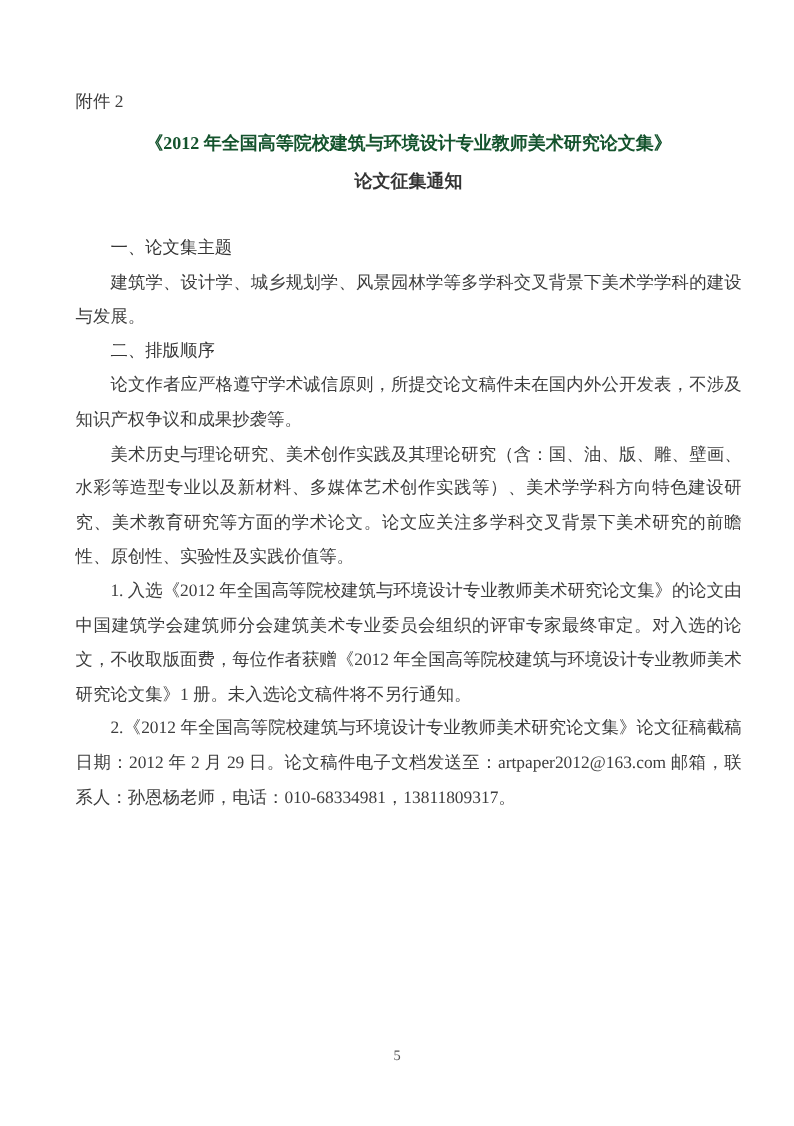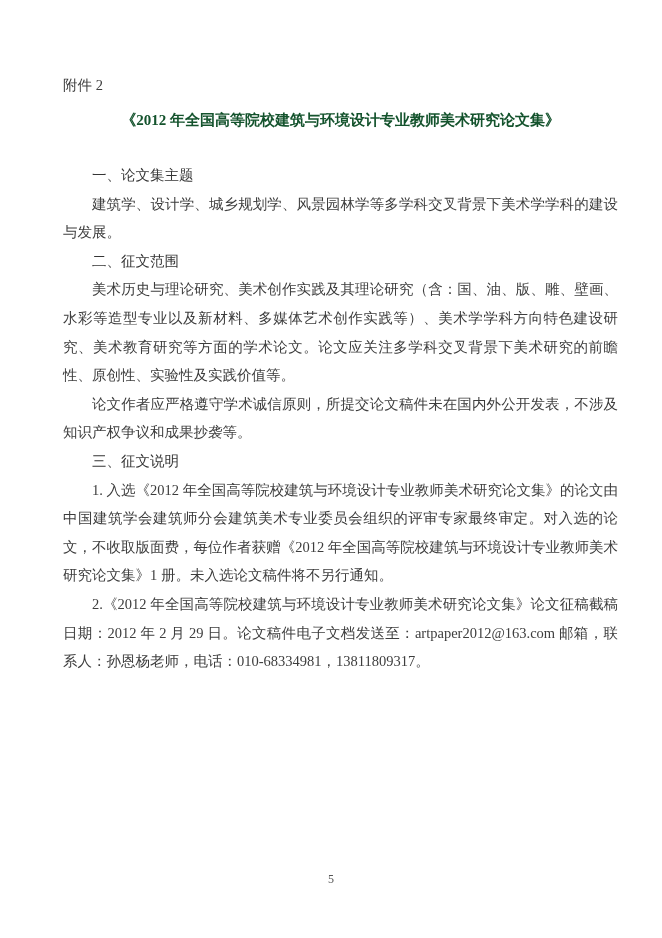--- a/index.html
+++ b/index.html
@@ -66,31 +66,31 @@
 </style>
 </head>
 <body>
 
 <div class="page">
 
   <p class="attachment">附件 2</p>
 
   <h1 class="doc-title">《2012 年全国高等院校建筑与环境设计专业教师美术研究论文集》</h1>
 
+  <h2 class="doc-subtitle">论文征集通知</h2>
 
   <div class="body">
 
     <p class="heading">一、论文集主题</p>
     <p>建筑学、设计学、城乡规划学、风景园林学等多学科交叉背景下美术学学科的建设与发展。</p>
 
-    <p class="heading">二、征文范围</p>
+    <p class="heading">二、排版顺序</p>
+    <p>论文作者应严格遵守学术诚信原则，所提交论文稿件未在国内外公开发表，不涉及知识产权争议和成果抄袭等。</p>
     <p>美术历史与理论研究、美术创作实践及其理论研究（含：国、油、版、雕、壁画、水彩等造型专业以及新材料、多媒体艺术创作实践等）、美术学学科方向特色建设研究、美术教育研究等方面的学术论文。论文应关注多学科交叉背景下美术研究的前瞻性、原创性、实验性及实践价值等。</p>
-    <p>论文作者应严格遵守学术诚信原则，所提交论文稿件未在国内外公开发表，不涉及知识产权争议和成果抄袭等。</p>
 
-    <p class="heading">三、征文说明</p>
     <p>1. 入选《2012 年全国高等院校建筑与环境设计专业教师美术研究论文集》的论文由中国建筑学会建筑师分会建筑美术专业委员会组织的评审专家最终审定。对入选的论文，不收取版面费，每位作者获赠《2012 年全国高等院校建筑与环境设计专业教师美术研究论文集》1 册。未入选论文稿件将不另行通知。</p>
     <p>2.《2012 年全国高等院校建筑与环境设计专业教师美术研究论文集》论文征稿截稿日期：2012 年 2 月 29 日。论文稿件电子文档发送至：artpaper2012@163.com 邮箱，联系人：孙恩杨老师，电话：010-68334981，13811809317。</p>
 
 
   </div>
 
   <div class="page-number">5</div>
 
 </div>
 

